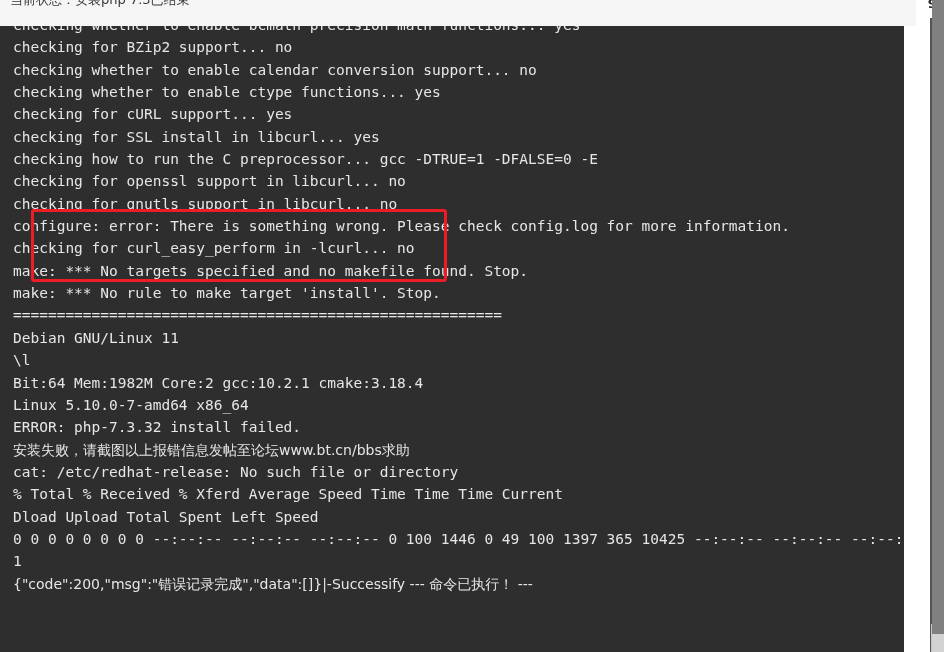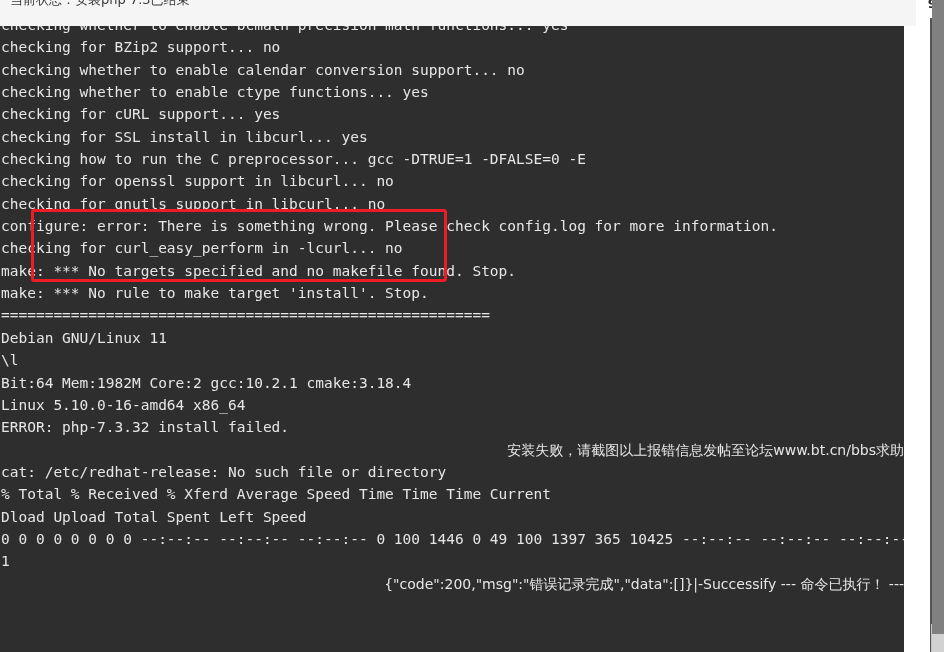--- a/index.html
+++ b/index.html
@@ -95,25 +95,25 @@
   }
   .line {
     height: 22.35px;
     line-height: 22.35px;
     font-size: 14.5px;
     color: #e6e6e6;
     white-space: pre;
     padding-left: 1px;
     letter-spacing: 0px;
     font-family: "DejaVu Sans Mono", monospace;
+    margin-left: 12px;
   }
   .line.cjk {
     font-family: "DejaVu Sans", sans-serif;
     font-size: 14px;
-    text-align: right;
   }
 
   
   #term-scrollbar {
     position: absolute;
     right: 0; top: 18px;
     width: 14px; height: 634px;
     background: #545454;
     z-index: 5;
   }
@@ -157,21 +157,21 @@
         <div class="line">checking for openssl support in libcurl... no</div>
         <div class="line">checking for gnutls support in libcurl... no</div>
         <div class="line">configure: error: There is something wrong. Please check config.log for more information.</div>
         <div class="line">checking for curl_easy_perform in -lcurl... no</div>
         <div class="line">make: *** No targets specified and no makefile found. Stop.</div>
         <div class="line">make: *** No rule to make target 'install'. Stop.</div>
         <div class="line">========================================================</div>
         <div class="line">Debian GNU/Linux 11</div>
         <div class="line">\l</div>
         <div class="line">Bit:64 Mem:1982M Core:2 gcc:10.2.1 cmake:3.18.4</div>
-        <div class="line">Linux 5.10.0-16-amd64 x86_64</div>
+        <div class="line">Linux 5.10.0-7-amd64 x86_64</div>
         <div class="line">ERROR: php-7.3.32 install failed.</div>
         <div class="line cjk">安装失败，请截图以上报错信息发帖至论坛www.bt.cn/bbs求助</div>
         <div class="line">cat: /etc/redhat-release: No such file or directory</div>
         <div class="line">% Total % Received % Xferd Average Speed Time Time Time Current</div>
         <div class="line">Dload Upload Total Spent Left Speed</div>
         <div class="line">0 0 0 0 0 0 0 0 --:--:-- --:--:-- --:--:-- 0 100 1446 0 49 100 1397 365 10425 --:--:-- --:--:-- --:--:-- 1079</div>
         <div class="line">1</div>
         <div class="line cjk">{"code":200,"msg":"错误记录完成","data":[]}|-Successify --- 命令已执行！ ---</div>
       </div>
   </div>

